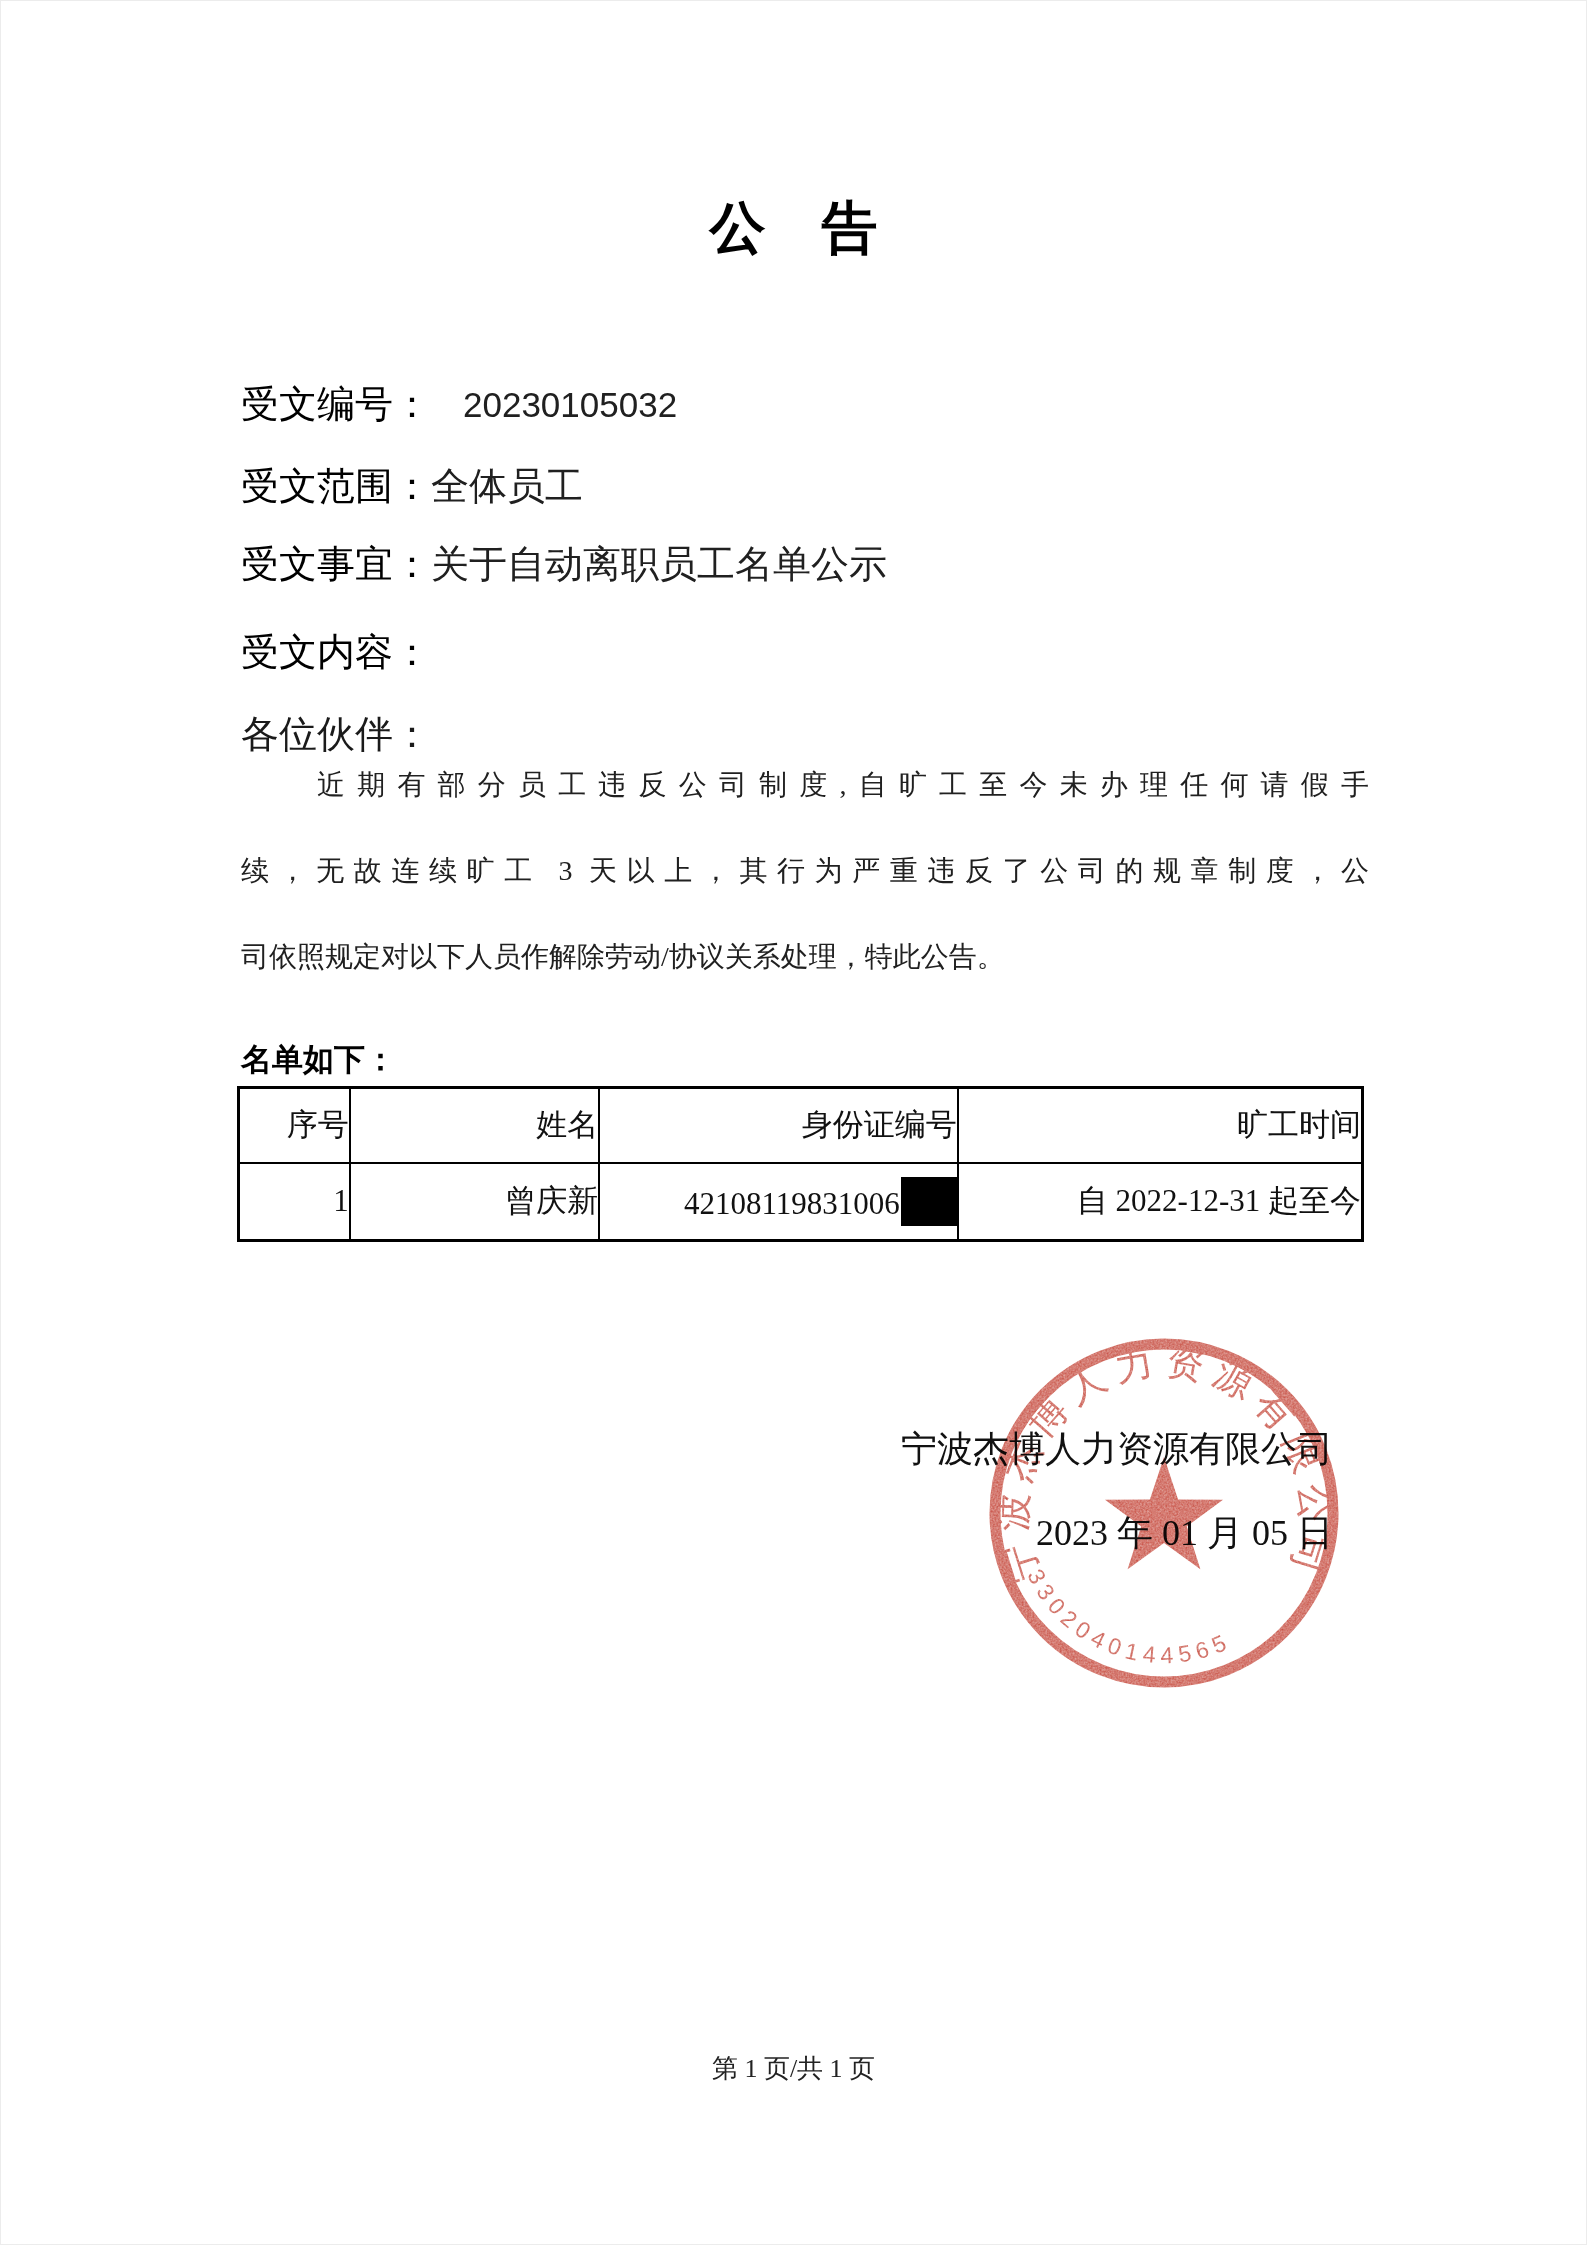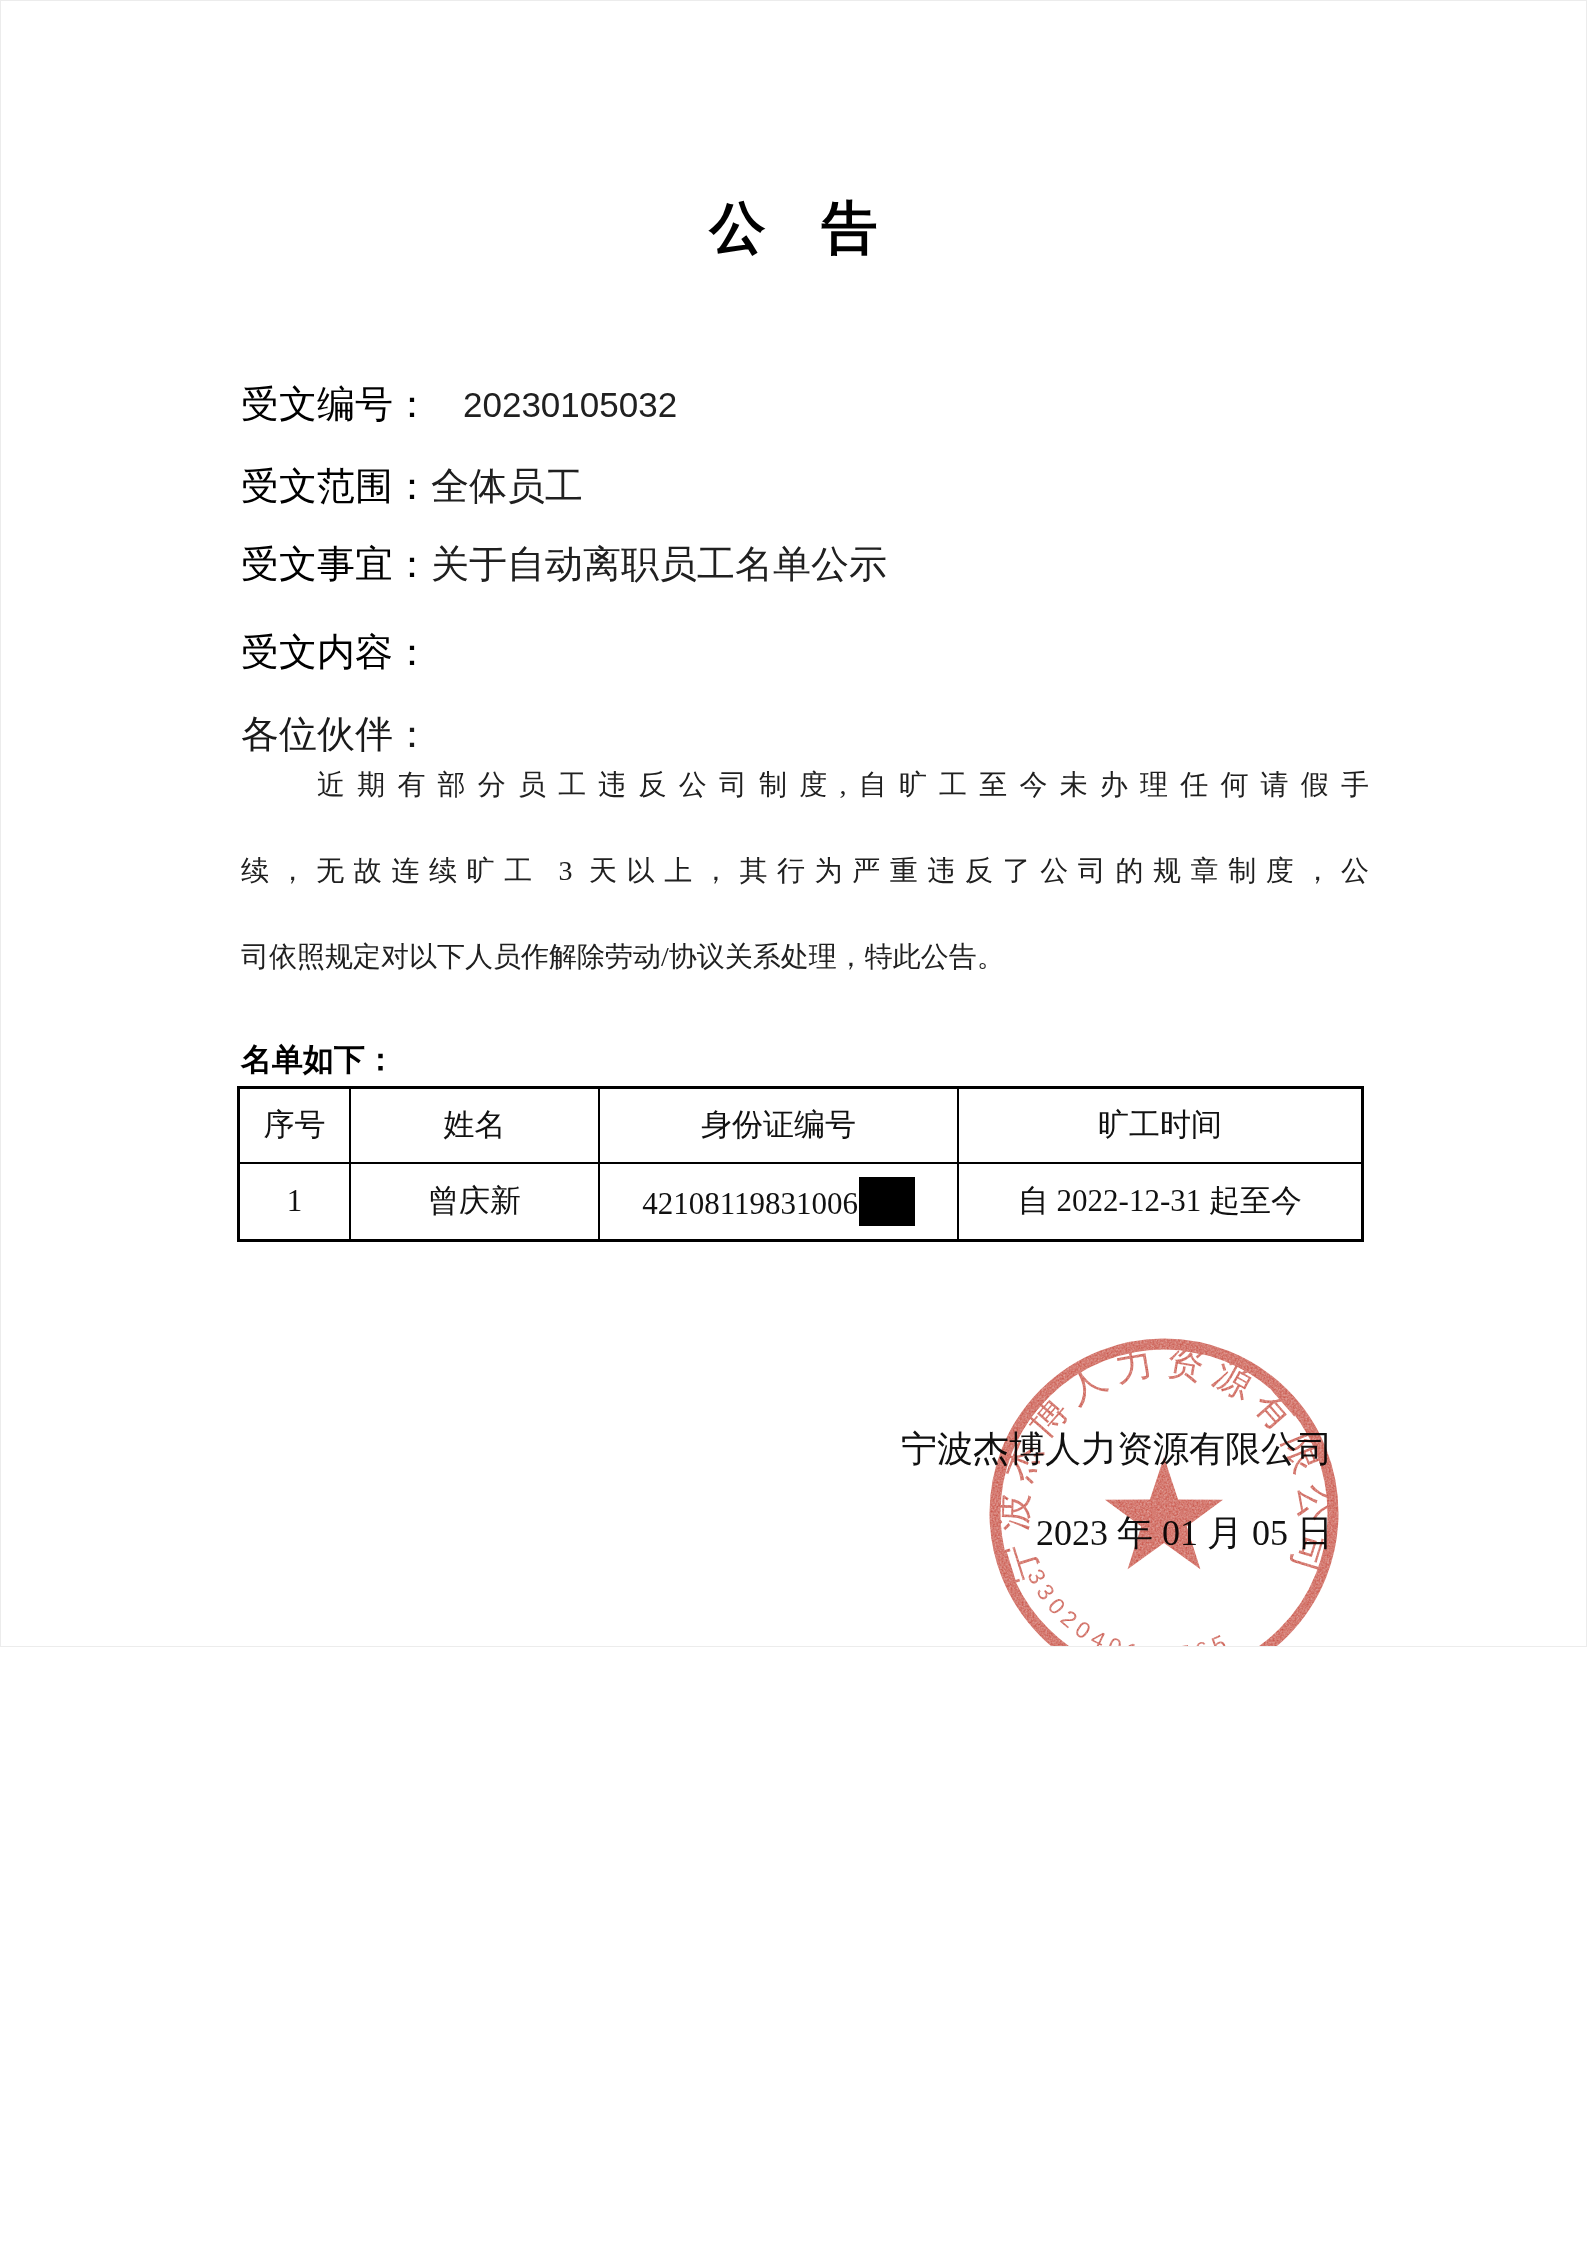--- a/index.html
+++ b/index.html
@@ -1,18 +1,18 @@
 <!DOCTYPE html>
 <html><head>
 <meta charset="utf-8">
 <style>
   html,body{margin:0;padding:0;background:#ffffff;}
   .page{
     position:relative;
-    width:1587px;height:1647px;
+    width:1587px;height:2245px;
     background:#ffffff;
     font-family:"Liberation Serif","DejaVu Serif",serif;
     color:#1a1a1a;
     overflow:hidden;
     box-sizing:border-box;
     border:1px solid #ececec;
   }
   .abs{position:absolute;}
   .title{
     top:190px;left:0;width:100%;
@@ -39,21 +39,21 @@
   .list-label{top:1038px;left:240px;font-size:31px;font-weight:bold;color:#000;}
   table.roster{
     top:1085px;left:236px;position:absolute;
     width:1127px;border-collapse:collapse;
     border:3px solid #000;
     font-size:31px;color:#111;
   }
   table.roster th,table.roster td{
     border:2px solid #000;
     font-weight:normal;
-    text-align:center;vertical-align:middle;
+    text-align:right;vertical-align:middle;
     padding:0;
   }
   table.roster tr.hdr{height:75px;}
   table.roster tr.data{height:78px;}
   .col-idx{width:9.9%;}
   .col-name{width:22.2%;}
   .col-id{width:31.9%;}
   .col-abs{width:36%;}
   .redact{
     display:inline-block;width:56px;height:49px;

